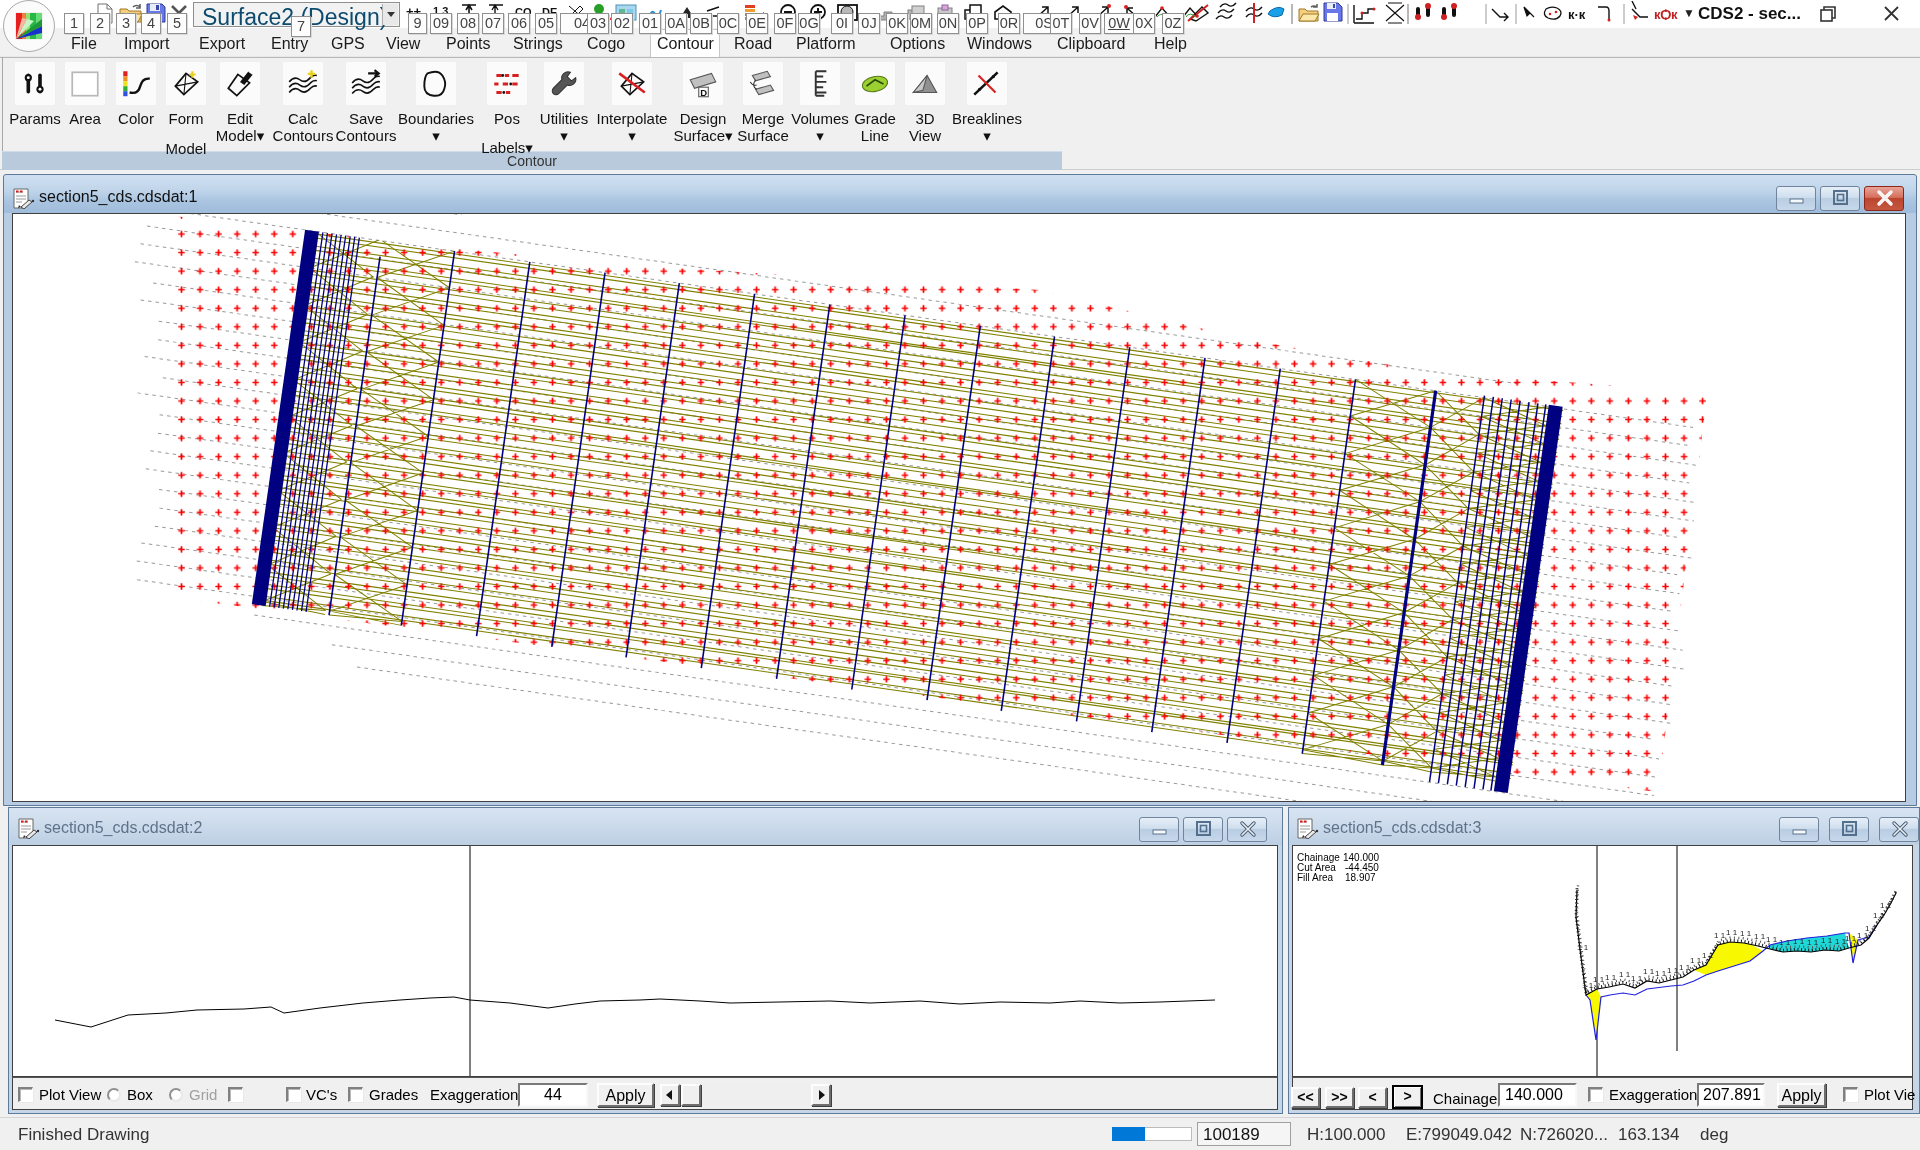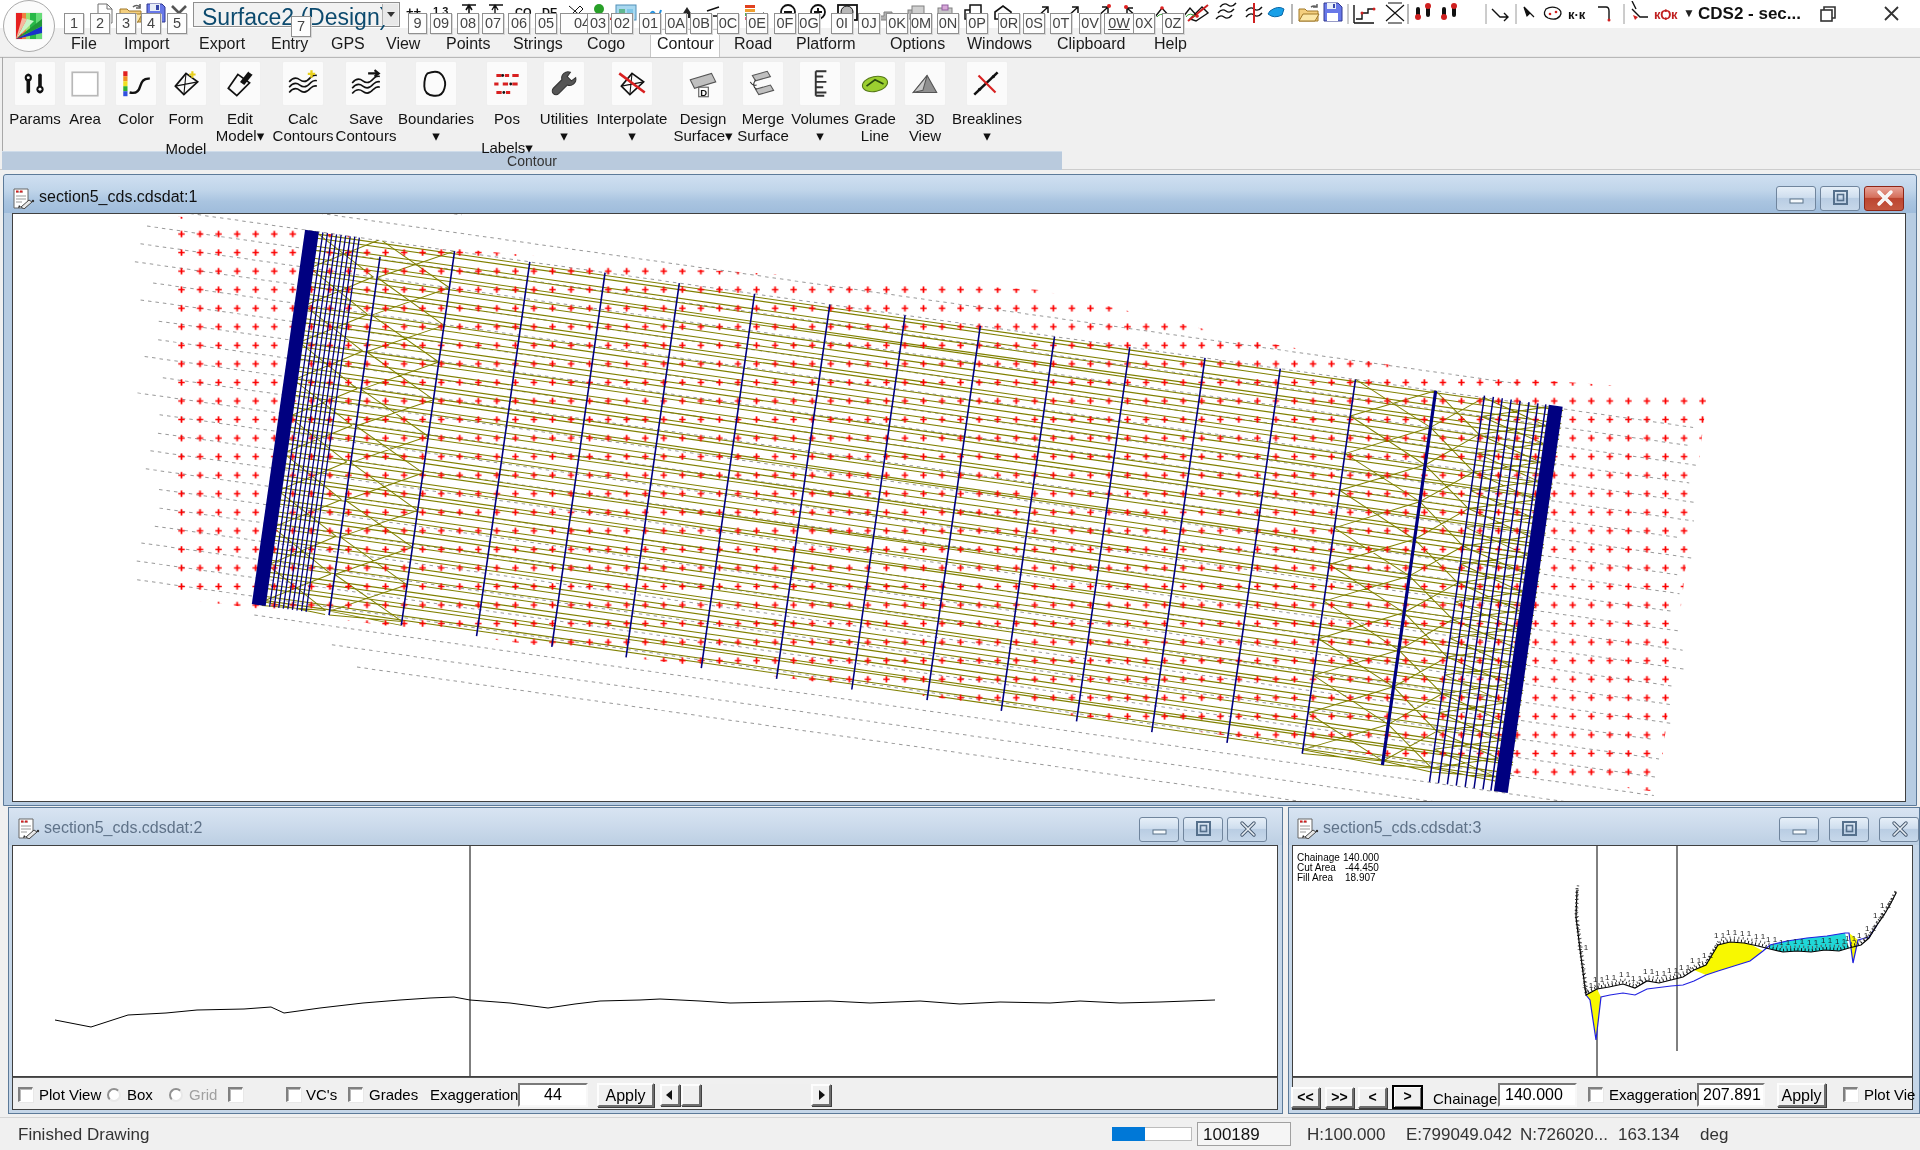--- a/index.html
+++ b/index.html
@@ -273,21 +273,21 @@
 <div class="kb" style="left:746px;width:22px;">0E</div>
 <div class="kb" style="left:774px;width:22px;">0F</div>
 <div class="kb" style="left:798px;width:22px;">0G</div>
 <div class="kb" style="left:831px;width:22px;">0I</div>
 <div class="kb" style="left:858px;width:22px;">0J</div>
 <div class="kb" style="left:886px;width:22px;">0K</div>
 <div class="kb" style="left:910px;width:22px;">0M</div>
 <div class="kb" style="left:937px;width:22px;">0N</div>
 <div class="kb" style="left:966px;width:22px;">0P</div>
 <div class="kb" style="left:998px;width:22px;">0R</div>
-<div class="kb" style="left:1023px;width:22px;">0S</div>
+<div class="kb" style="left:1023px;width:42px;">0S</div>
 <div class="kb" style="left:1050px;width:22px;">0T</div>
 <div class="kb" style="left:1079px;width:22px;">0V</div>
 <div class="kb" style="left:1104px;width:30px;text-decoration:underline;">0W</div>
 <div class="kb" style="left:1133px;width:22px;">0X</div>
 <div class="kb" style="left:1162px;width:22px;">0Z</div>
 <div class="abs" style="left:0;top:57px;width:1920px;height:113px;background:#f0f0f0;border-bottom:1px solid #cdcdcd;border-top:1px solid #b8b8b8;"></div>
 <div class="abs" style="left:2px;top:57px;width:1px;height:113px;background:#a8a8a8;"></div>
 <div class="abs" style="left:2px;top:151px;width:1060px;height:19px;background:#b9cadd;border-top:1px solid #cfdcea;text-align:center;font-size:14px;color:#333;line-height:18px;">Contour</div>
 <div class="ribbtn" style="left:-13px;">
     <div class="ribicon">

